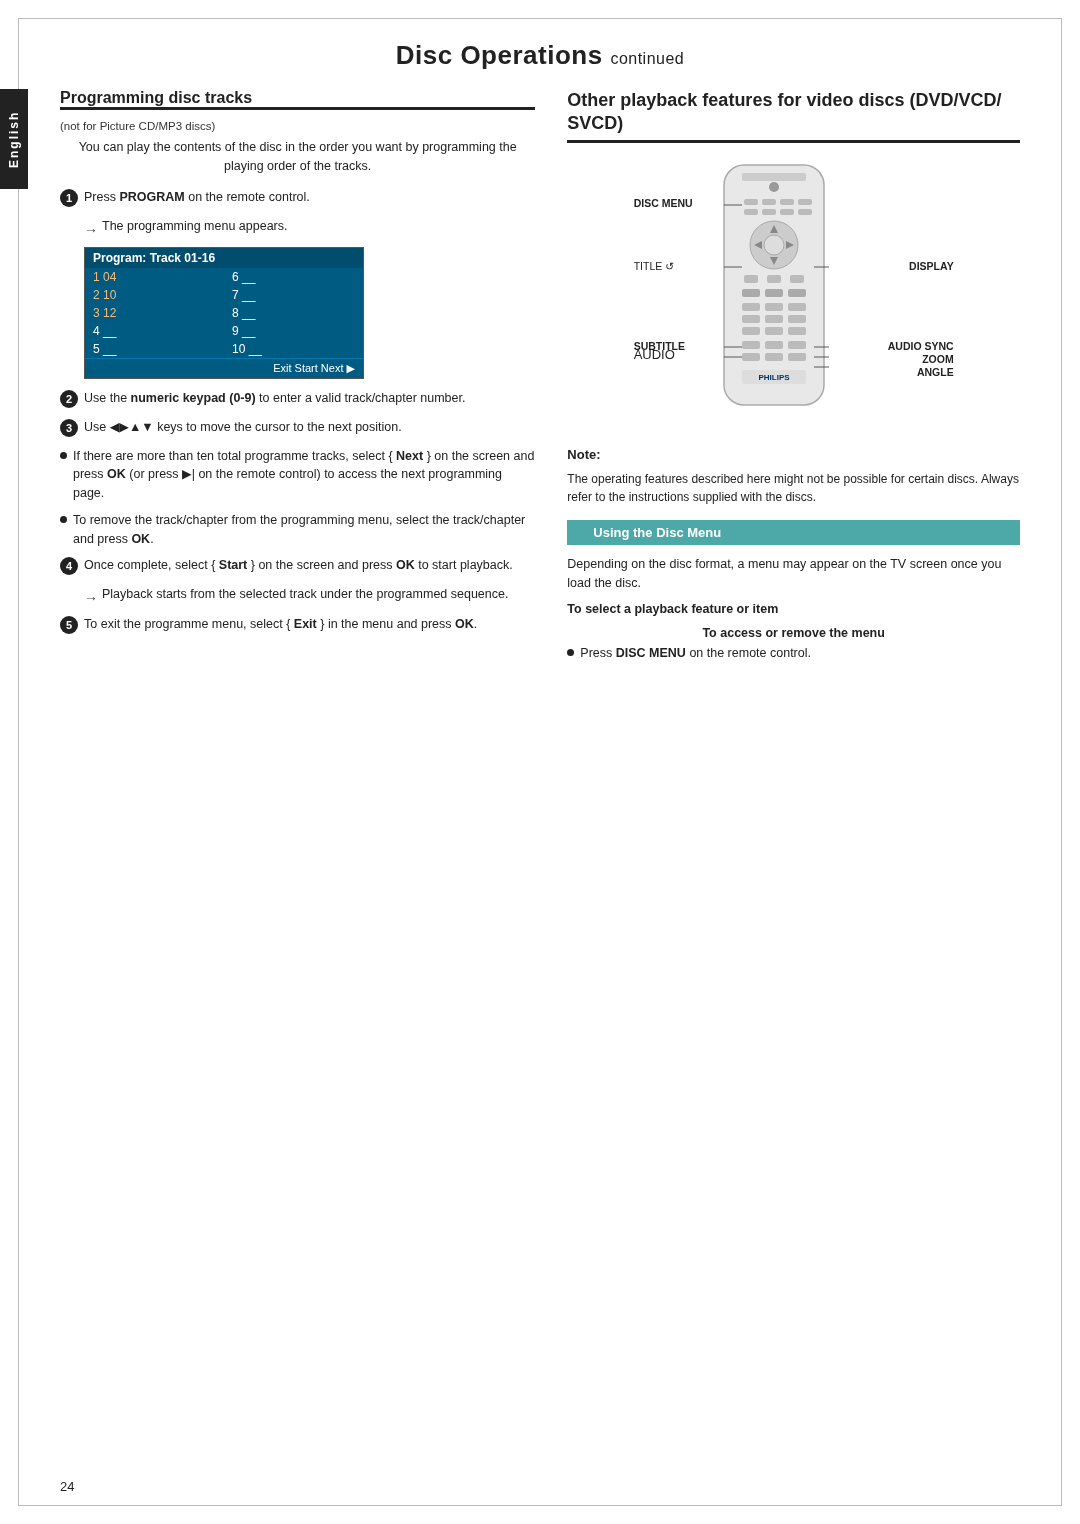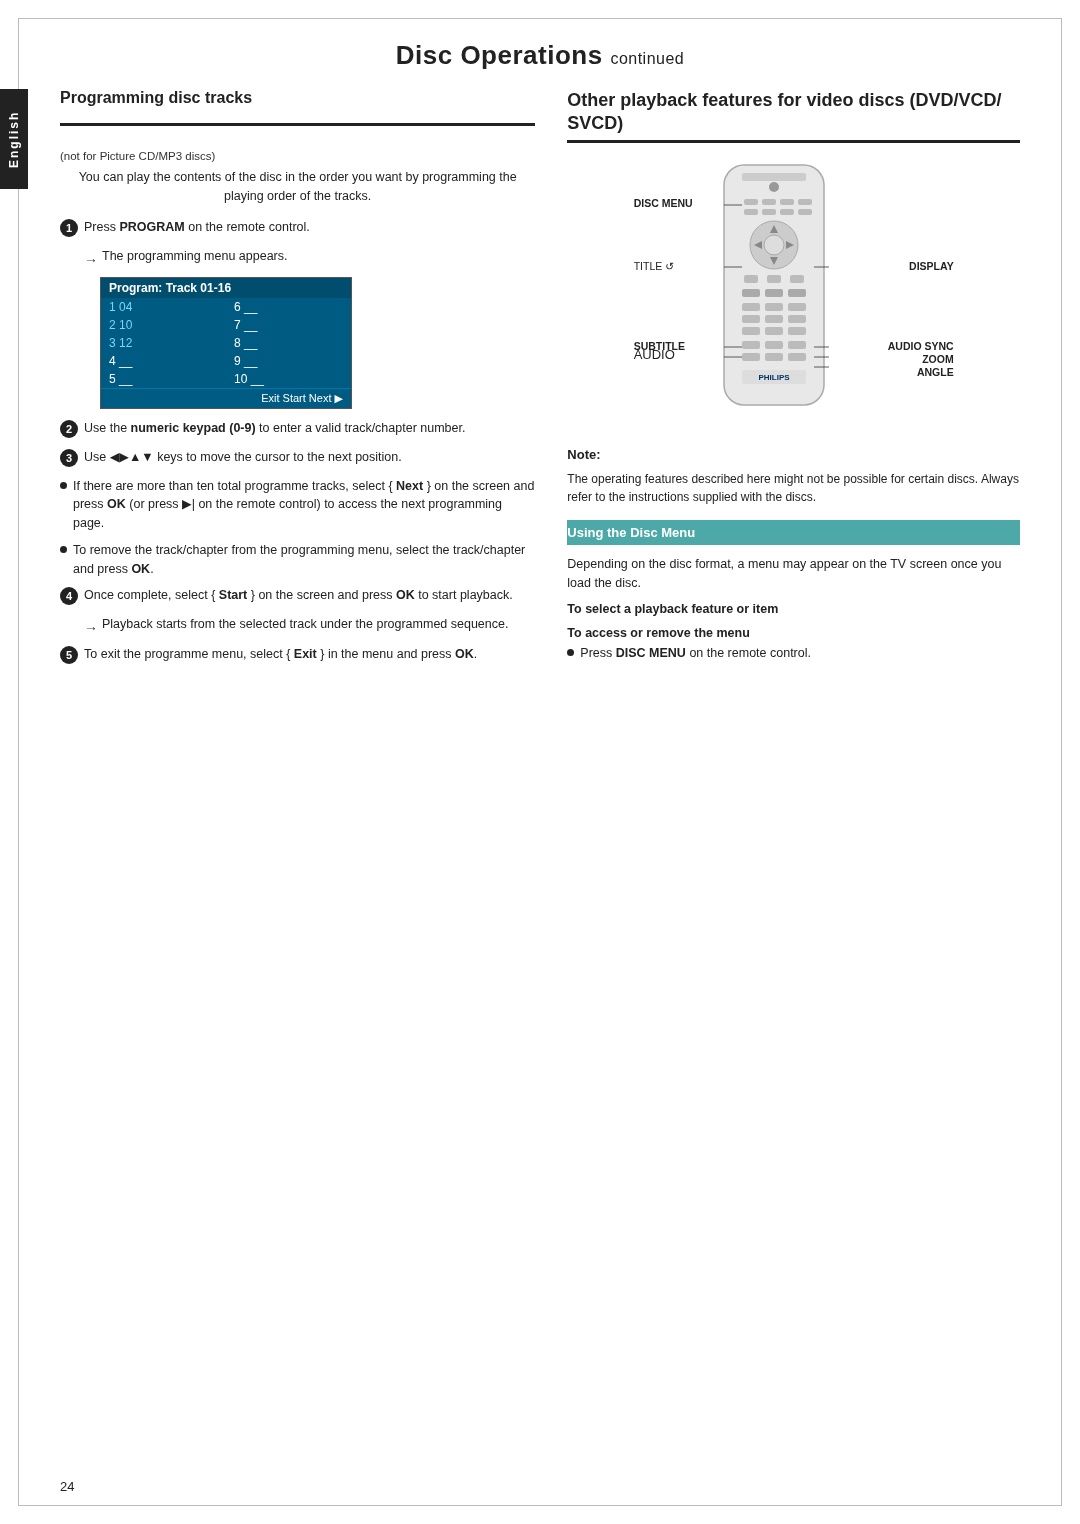--- a/index.html
+++ b/index.html
@@ -70,22 +70,22 @@
       display: flex;
       align-items: center;
       justify-content: center;
     }
 
     
     .section-heading {
       font-size: 16px;
       font-weight: bold;
       border-bottom: 3px solid #222;
-      padding-bottom: 16px;
-      margin-bottom: 24px;
+      padding-bottom: 0;
+      margin-bottom: 10px;
     }
 
     .section-heading-large {
       font-size: 18px;
       font-weight: bold;
       border-bottom: 3px solid #222;
       padding-bottom: 4px;
       margin-bottom: 12px;
       line-height: 1.3;
     }
@@ -143,43 +143,43 @@
       line-height: 1.5;
     }
     .arrow-sym {
       color: #444;
       font-size: 14px;
       margin-top: 1px;
     }
 
     
     .program-table-wrapper {
-      margin: 6px 0 10px 40px;
+      margin: 6px 0 10px 24px;
       border: 1.5px solid #555;
-      width: 252px;
+      width: 280px;
     }
     .program-table-header {
       background: #004d6e;
       color: #fff;
       font-size: 12px;
       font-weight: bold;
       padding: 3px 8px;
     }
     .program-table-body {
       display: grid;
       grid-template-columns: 1fr 1fr;
       background: #005b82;
       color: #fff;
       font-size: 12px;
     }
     .program-cell {
       padding: 2px 8px;
     }
     .program-cell.highlight {
-      color: #7dd3fc;
+      color: #fdba74;
     }
     .program-table-footer {
       background: #005b82;
       color: #fff;
       font-size: 11px;
       padding: 3px 8px;
       text-align: right;
       border-top: 1px solid #0077aa;
     }
 
@@ -238,21 +238,21 @@
       font-size: 12px;
       line-height: 1.5;
     }
 
     
     .disc-menu-heading {
       background: #4da8a8;
       color: #fff;
       font-weight: bold;
       font-size: 13px;
-      padding: 5px 0;
+      padding: 5px 26px;
       margin-bottom: 10px;
     }
 
     .feature-heading {
       font-weight: bold;
       font-size: 12.5px;
       margin-bottom: 4px;
     }
 
     
@@ -493,21 +493,21 @@
 
       <p style="font-size:12.5px;line-height:1.5;margin-bottom:10px;">
         <span>Depending on the disc format, a menu may appear on the TV screen once you load the disc.</span>
       </p>
 
       <p class="feature-heading">
         <span>To select a playback feature or item</span>
       </p>
 
 
-      <p class="feature-heading" style="margin-top:10px;">
+      <p class="feature-heading" style="margin-top:10px;text-align:center;">
         <span>To access or remove the menu</span>
       </p>
 
       <ul class="bullet-list">
         <li>
           <span class="bullet-dot"></span>
           <span>Press <b>DISC MENU</b> on the remote control.</span>
         </li>
       </ul>
 

